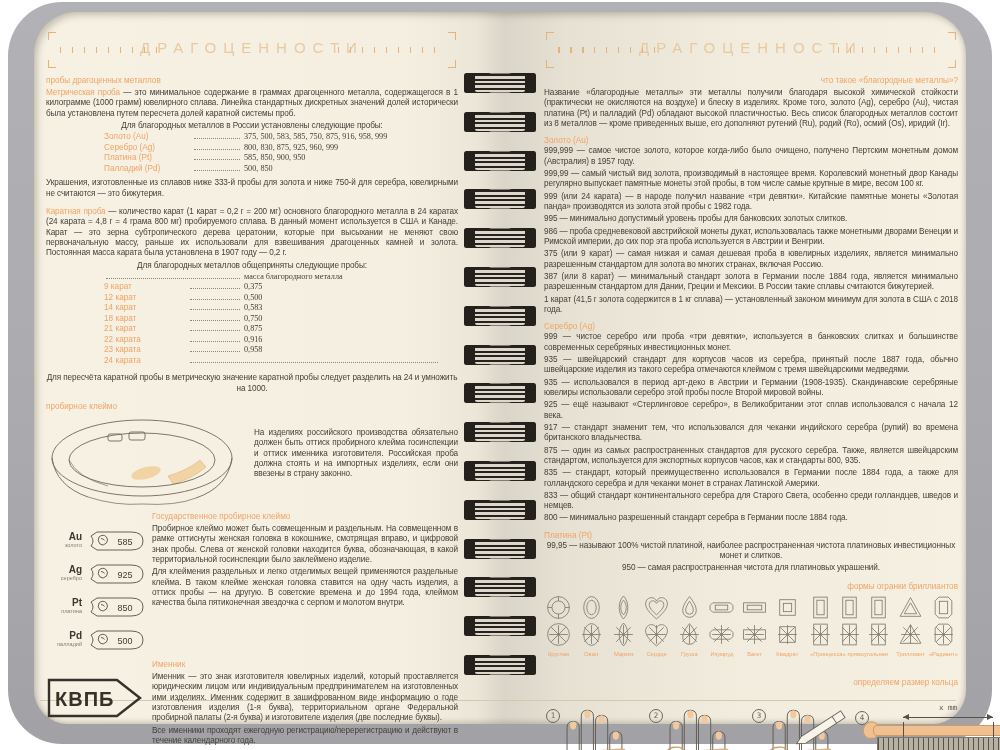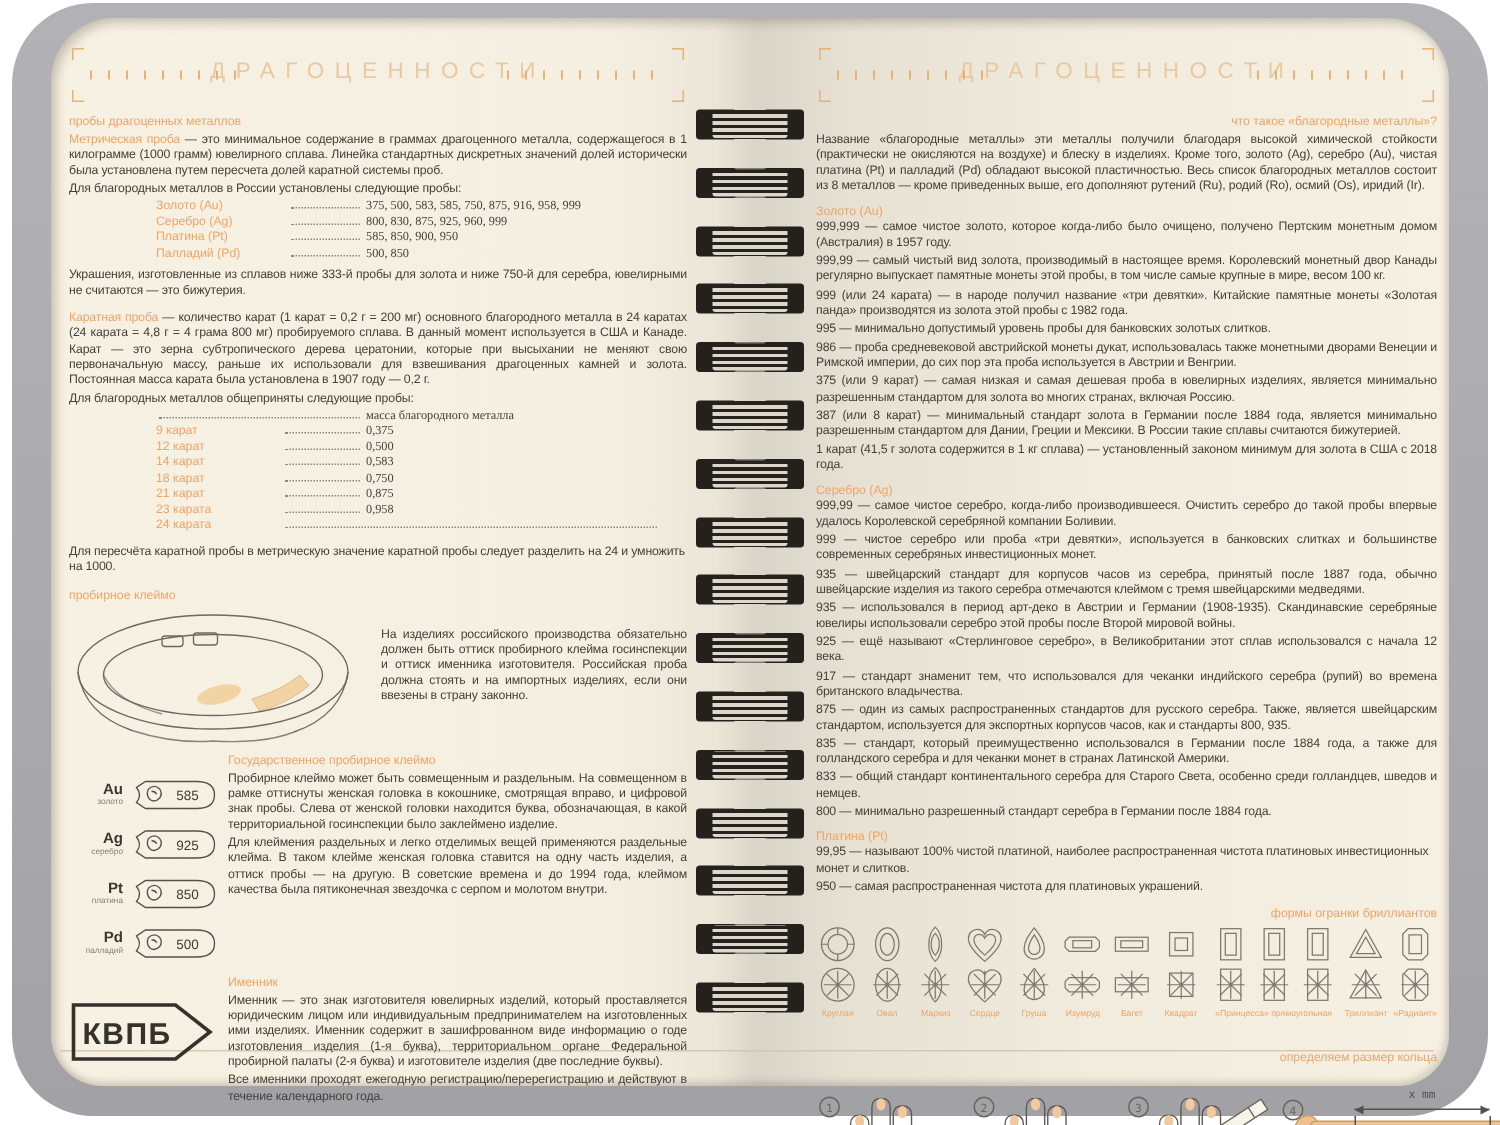--- a/index.html
+++ b/index.html
@@ -27,21 +27,21 @@
   .corner{position:absolute;width:7px;height:7px;border:0 solid #e6b276;}
   .c-tl{left:2px;top:6px;border-left-width:1px;border-top-width:1px;}
   .c-tr{right:2px;top:6px;border-right-width:1px;border-top-width:1px;}
   .c-bl{left:2px;bottom:2px;border-left-width:1px;border-bottom-width:1px;}
   .c-br{right:2px;bottom:2px;border-right-width:1px;border-bottom-width:1px;}
 
   .lbl{color:#f0a465;font-size:8.2px;margin:6px 0 3px;}
   .lbl.r{text-align:right;}
   .sec{color:#f0a465;font-size:8.2px;margin:7px 0 1px;}
   p.body{font-size:8.2px;line-height:1.26;letter-spacing:-0.1px;text-align:justify;margin:0 0 2px;}
-  p.body.nj{text-align:left;}
+  p.body.nj{text-align:center;}
   .lead{color:#f0a465;}
 
   .leader-row{display:flex;font-size:8.2px;line-height:1.28;margin-left:58px;width:338px;align-items:baseline;}
   .leader-row .name{color:#f0a465;width:88px;white-space:nowrap;flex:none;}
   .leader-row .dots{flex:1;border-bottom:1px dotted #8d867a;margin:0 4px 2px 2px;min-width:20px;}
   .leader-row .val{width:198px;flex:none;color:#45413a;font-family:Liberation Serif, serif;}
 
   .ring-row{display:flex;gap:16px;margin-top:2px;}
   .ring-art{flex:none;}
   .ring-row p{flex:1;padding-top:14px;}
@@ -181,20 +181,25 @@
         <span class="dots"></span>
         <span class="val">0,750</span>
       </div>
 
       <div class="leader-row">
         <span class="name" style="width:84px">21 карат</span>
         <span class="dots"></span>
         <span class="val">0,875</span>
       </div>
 
+      <div class="leader-row">
+        <span class="name" style="width:84px">22 карата</span>
+        <span class="dots"></span>
+        <span class="val">0,916</span>
+      </div>
 
       <div class="leader-row">
         <span class="name" style="width:84px">23 карата</span>
         <span class="dots"></span>
         <span class="val">0,958</span>
       </div>
 
       <div class="leader-row">
         <span class="name" style="width:84px">24 карата</span>
         <span class="dots"></span>
@@ -325,21 +330,20 @@
       <p class="body">995 — минимально допустимый уровень пробы для банковских золотых слитков.</p>
       <p class="body">986 — проба средневековой австрийской монеты дукат, использовалась также монетными дворами Венеции и Римской империи, до сих пор эта проба используется в Австрии и Венгрии.</p>
       <p class="body">375 (или 9 карат) — самая низкая и самая дешевая проба в ювелирных изделиях, является минимально разрешенным стандартом для золота во многих странах, включая Россию.</p>
       <p class="body">387 (или 8 карат) — минимальный стандарт золота в Германии после 1884 года, является минимально разрешенным стандартом для Дании, Греции и Мексики. В России такие сплавы считаются бижутерией.</p>
       <p class="body">1 карат (41,5 г золота содержится в 1 кг сплава) — установленный законом минимум для золота в США с 2018 года.</p>
     </div>
 
   <div class="sec">Серебро (Ag)</div>
   <div>
 
-  <p class="body">999,99 — самое чистое серебро, когда-либо производившееся. Очистить серебро до такой пробы впервые удалось Королевской серебряной компании Боливии.</p>
       <p class="body">999 — чистое серебро или проба «три девятки», используется в банковских слитках и большинстве современных серебряных инвестиционных монет.</p>
       <p class="body">935 — швейцарский стандарт для корпусов часов из серебра, принятый после 1887 года, обычно швейцарские изделия из такого серебра отмечаются клеймом с тремя швейцарскими медведями.</p>
       <p class="body">935 — использовался в период арт-деко в Австрии и Германии (1908-1935). Скандинавские серебряные ювелиры использовали серебро этой пробы после Второй мировой войны.</p>
       <p class="body">925 — ещё называют «Стерлинговое серебро», в Великобритании этот сплав использовался с начала 12 века.</p>
       <p class="body">917 — стандарт знаменит тем, что использовался для чеканки индийского серебра (рупий) во времена британского владычества.</p>
       <p class="body">875 — один из самых распространенных стандартов для русского серебра. Также, является швейцарским стандартом, используется для экспортных корпусов часов, как и стандарты 800, 935.</p>
       <p class="body">835 — стандарт, который преимущественно использовался в Германии после 1884 года, а также для голландского серебра и для чеканки монет в странах Латинской Америки.</p>
       <p class="body">833 — общий стандарт континентального серебра для Старого Света, особенно среди голландцев, шведов и немцев.</p>
       <p class="body">800 — минимально разрешенный стандарт серебра в Германии после 1884 года.</p>
     </div>

